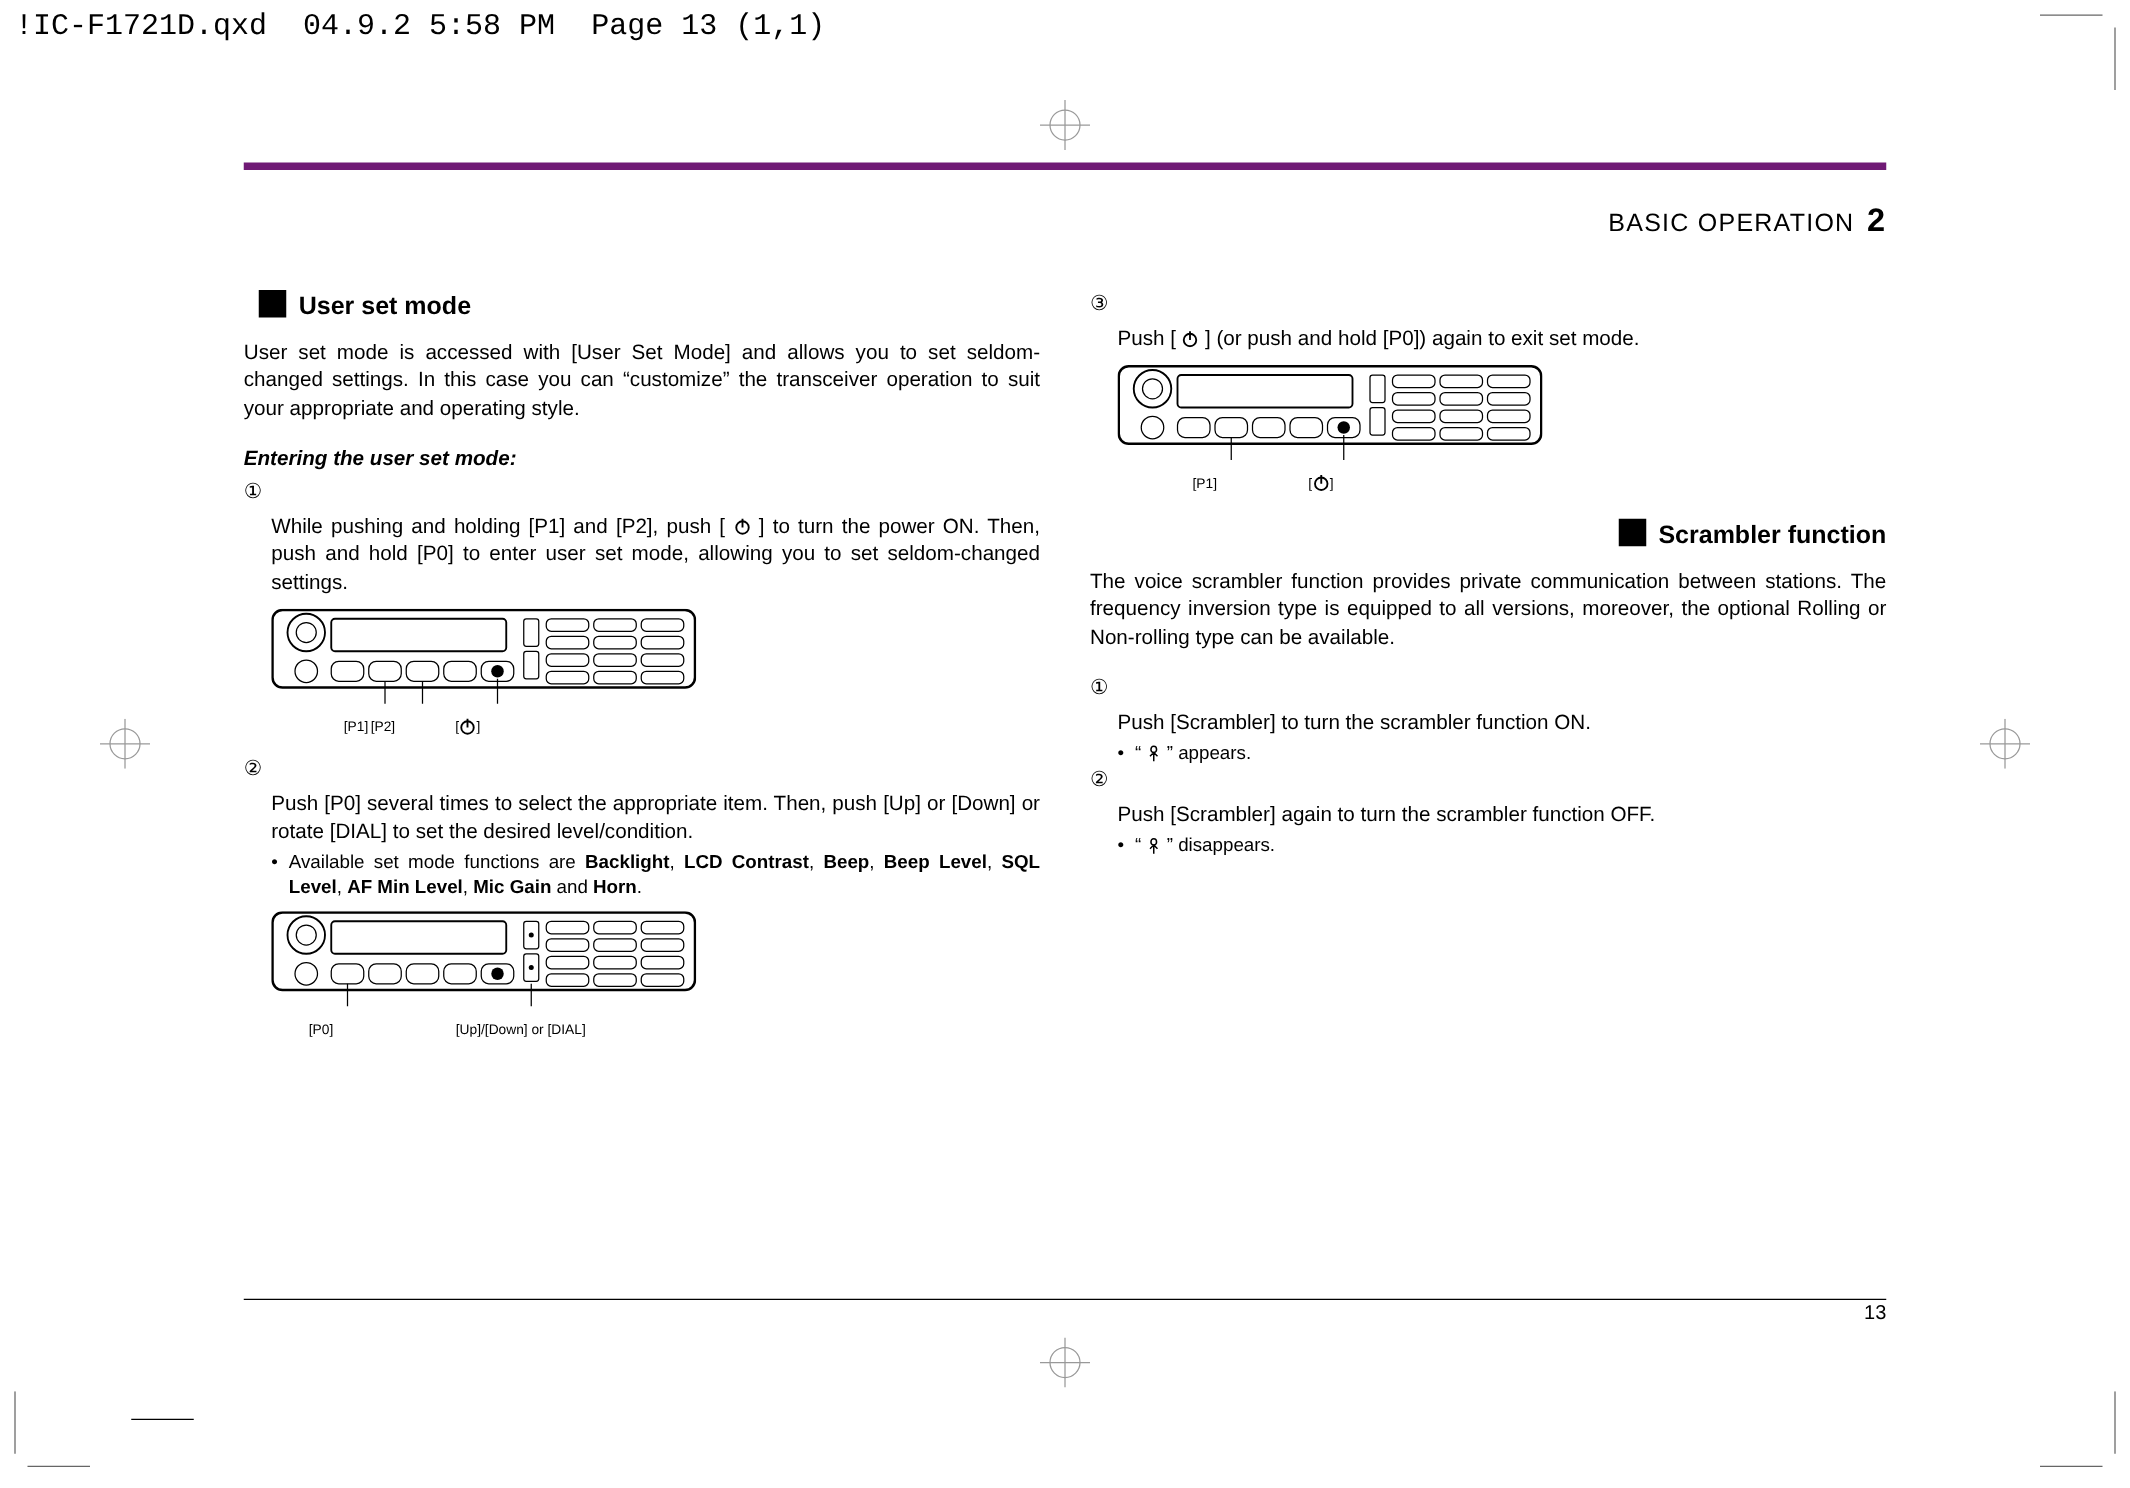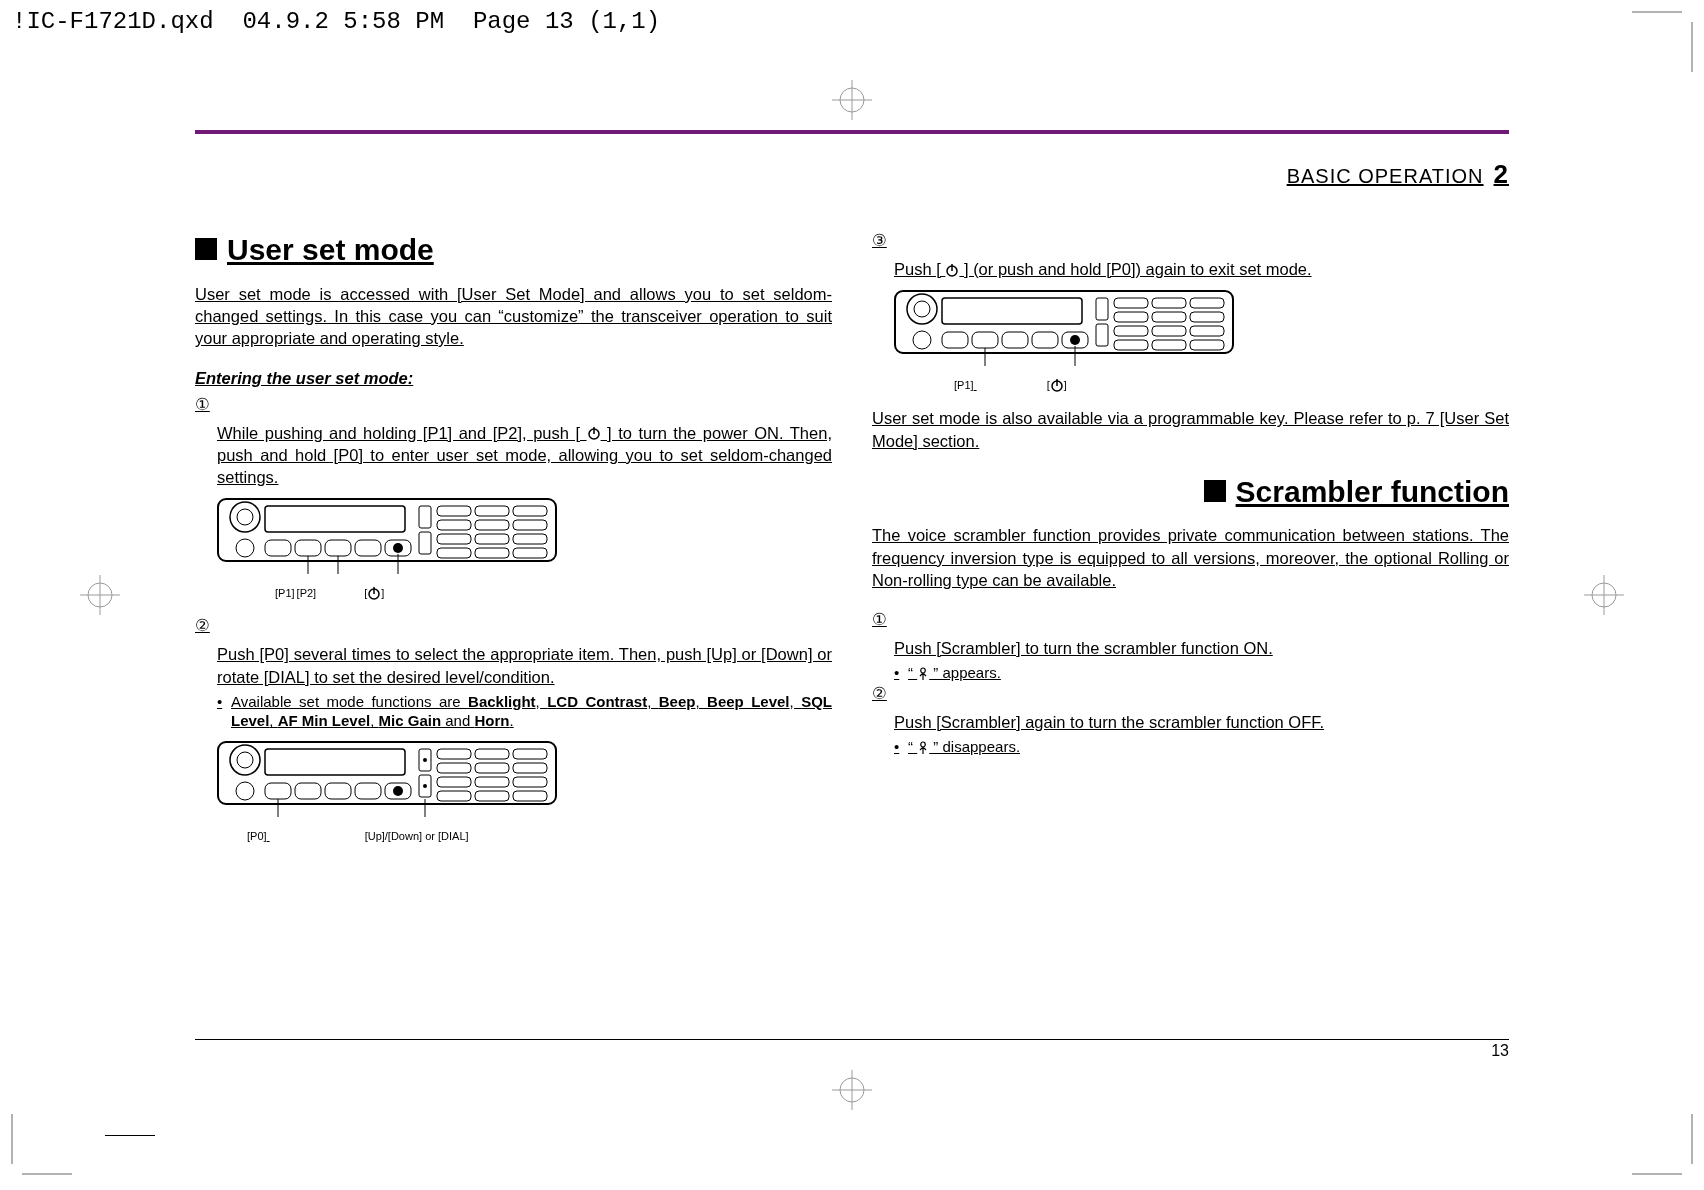--- a/index.html
+++ b/index.html
@@ -40,22 +40,21 @@
     .reg-bottom { bottom: 80px; left: 50%; transform: translateX(-50%); }
     .reg-left { left: 80px; top: 50%; transform: translateY(-50%); }
     .reg-right { right: 80px; top: 50%; transform: translateY(-50%); }
     
     .page-frame {
       position: absolute;
       top: 130px;
       left: 195px;
       right: 195px;
       bottom: 130px;
-      border-top: 4px solid #701a75;
-      text-decoration: underline;
+      border-top: 6px solid #701a75;
     }
     
     .section-header {
       text-align: right;
       padding: 25px 0 5px 0;
       font-size: 20px;
       letter-spacing: 1px;
     }
     
     .section-number {
@@ -70,23 +69,24 @@
       padding-top: 35px;
     }
     
     .column {
       flex: 1;
       font-size: 16.5px;
       line-height: 1.35;
     }
     
     h1 {
-      font-size: 30px;
+      font-size: 20px;
       font-weight: bold;
       margin-bottom: 12px;
+      margin-left: 12px;
     }
     
     .square-bullet {
       display: inline-block;
       width: 22px;
       height: 22px;
       background: #000;
       margin-right: 10px;
       vertical-align: middle;
       position: relative;
@@ -408,21 +408,20 @@
         </svg>
       </div>
       <div class="diagram-labels" style="padding-left:22px">
         <span class="lbl" style="margin-left:60px">[P1]</span>
         <span class="lbl" style="margin-left:70px">[<svg class="power-icon" viewBox="0 0 14 14">
               <circle cx="7" cy="8" r="5" fill="none" stroke="#000" stroke-width="1.5"></circle>
               <line x1="7" y1="1" x2="7" y2="8" stroke="#000" stroke-width="1.5"></line>
             </svg>]</span>
       </div>
 
-      <p class="intro-para spacer-sm">User set mode is also available via a programmable key. Please refer to p. 7 [User Set Mode] section.</p>
 
       <h1 class="spacer">
         <span class="square-bullet"></span><span>Scrambler function</span>
       </h1>
 
       <p class="intro-para">The voice scrambler function provides private communication between stations. The frequency inversion type is equipped to all versions, moreover, the optional Rolling or Non-rolling type can be available.</p>
 
       <div class="step">
         <span class="step-num">①</span>
         <span class="step-body">Push [Scrambler] to turn the scrambler function ON.</span>

